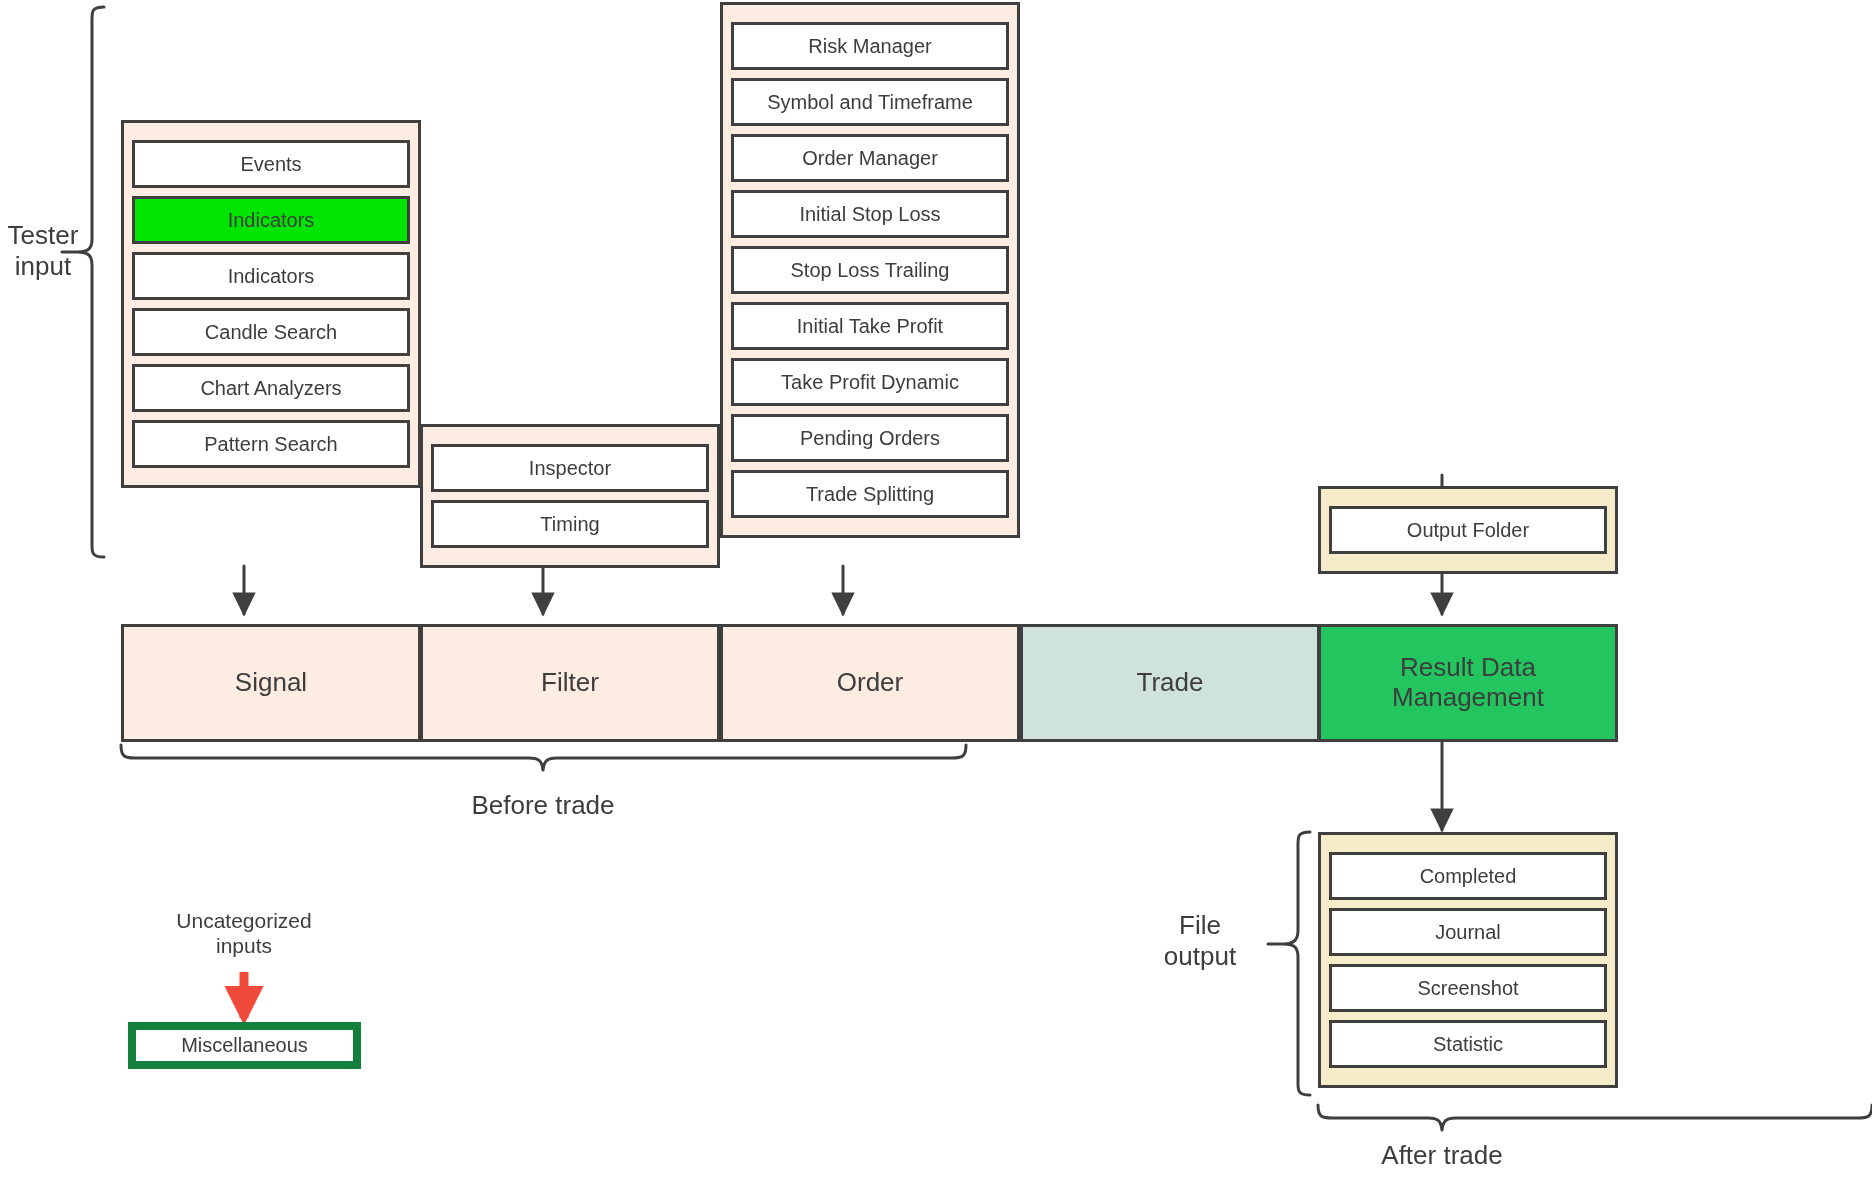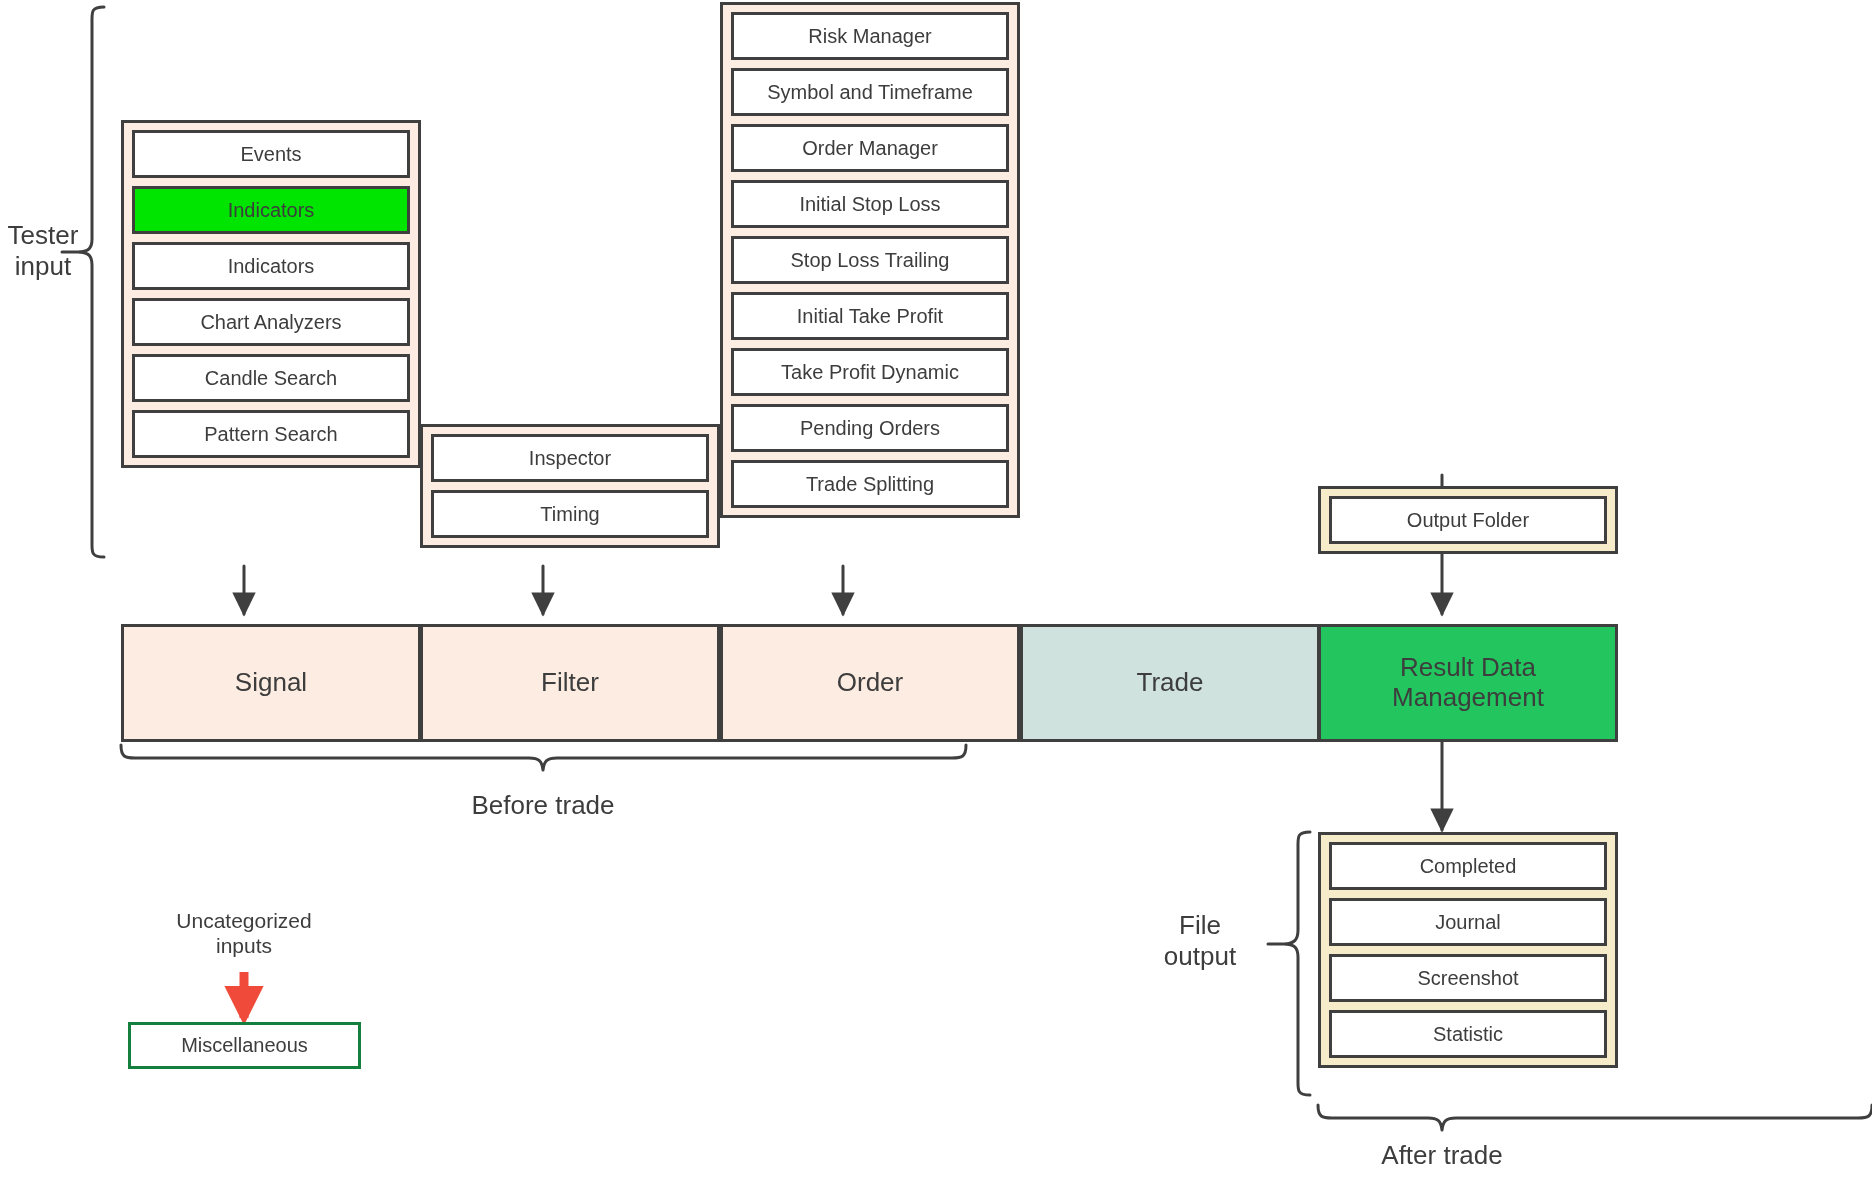--- a/index.html
+++ b/index.html
@@ -17,21 +17,21 @@
     height: 1185px;
     background: #ffffff;
     overflow: hidden;
   }
   .abs { position: absolute; box-sizing: border-box; }
 
   
   .group {
     border: 3px solid #3f3f3f;
     background: #fcece1;
-    padding: 7px 8px;
+    padding: 17px 8px;
     display: flex;
     flex-direction: column;
     gap: 8px;
   }
   .group.yellow { background: #f7ecc9; }
 
   
   .item {
     border: 3px solid #3f3f3f;
     background: #ffffff;
@@ -56,21 +56,21 @@
     text-align: center;
     font-size: 26px;
     color: #3d3d3d;
     line-height: 1.15;
   }
   .stage.teal   { background: #cfe2dd; }
   .stage.yellow { background: #22c55e; }
 
   
   .plainbox {
-    border: 3px solid #15803d;
+    border: 8px solid #15803d;
     background: #ffffff;
     display: flex;
     align-items: center;
     justify-content: center;
     font-size: 20px;
     color: #3d3d3d;
   }
 
   
   .label {
@@ -141,22 +141,22 @@
     </g>
   </svg>
 
   <div class="abs label" style="left:0px; top:220px; width:86px;">Tester
 input</div>
 
   <div class="abs group" style="left:121px; top:120px; width:300px;">
     <div class="item">Events</div>
     <div class="item green">Indicators</div>
     <div class="item">Indicators</div>
+    <div class="item">Candle Search</div>
     <div class="item">Chart Analyzers</div>
-    <div class="item">Candle Search</div>
     <div class="item">Pattern Search</div>
   </div>
 
   <div class="abs group" style="left:420px; top:424px; width:300px;">
     <div class="item">Inspector</div>
     <div class="item">Timing</div>
   </div>
 
   <div class="abs group" style="left:720px; top:2px; width:300px;">
     <div class="item">Risk Manager</div>

